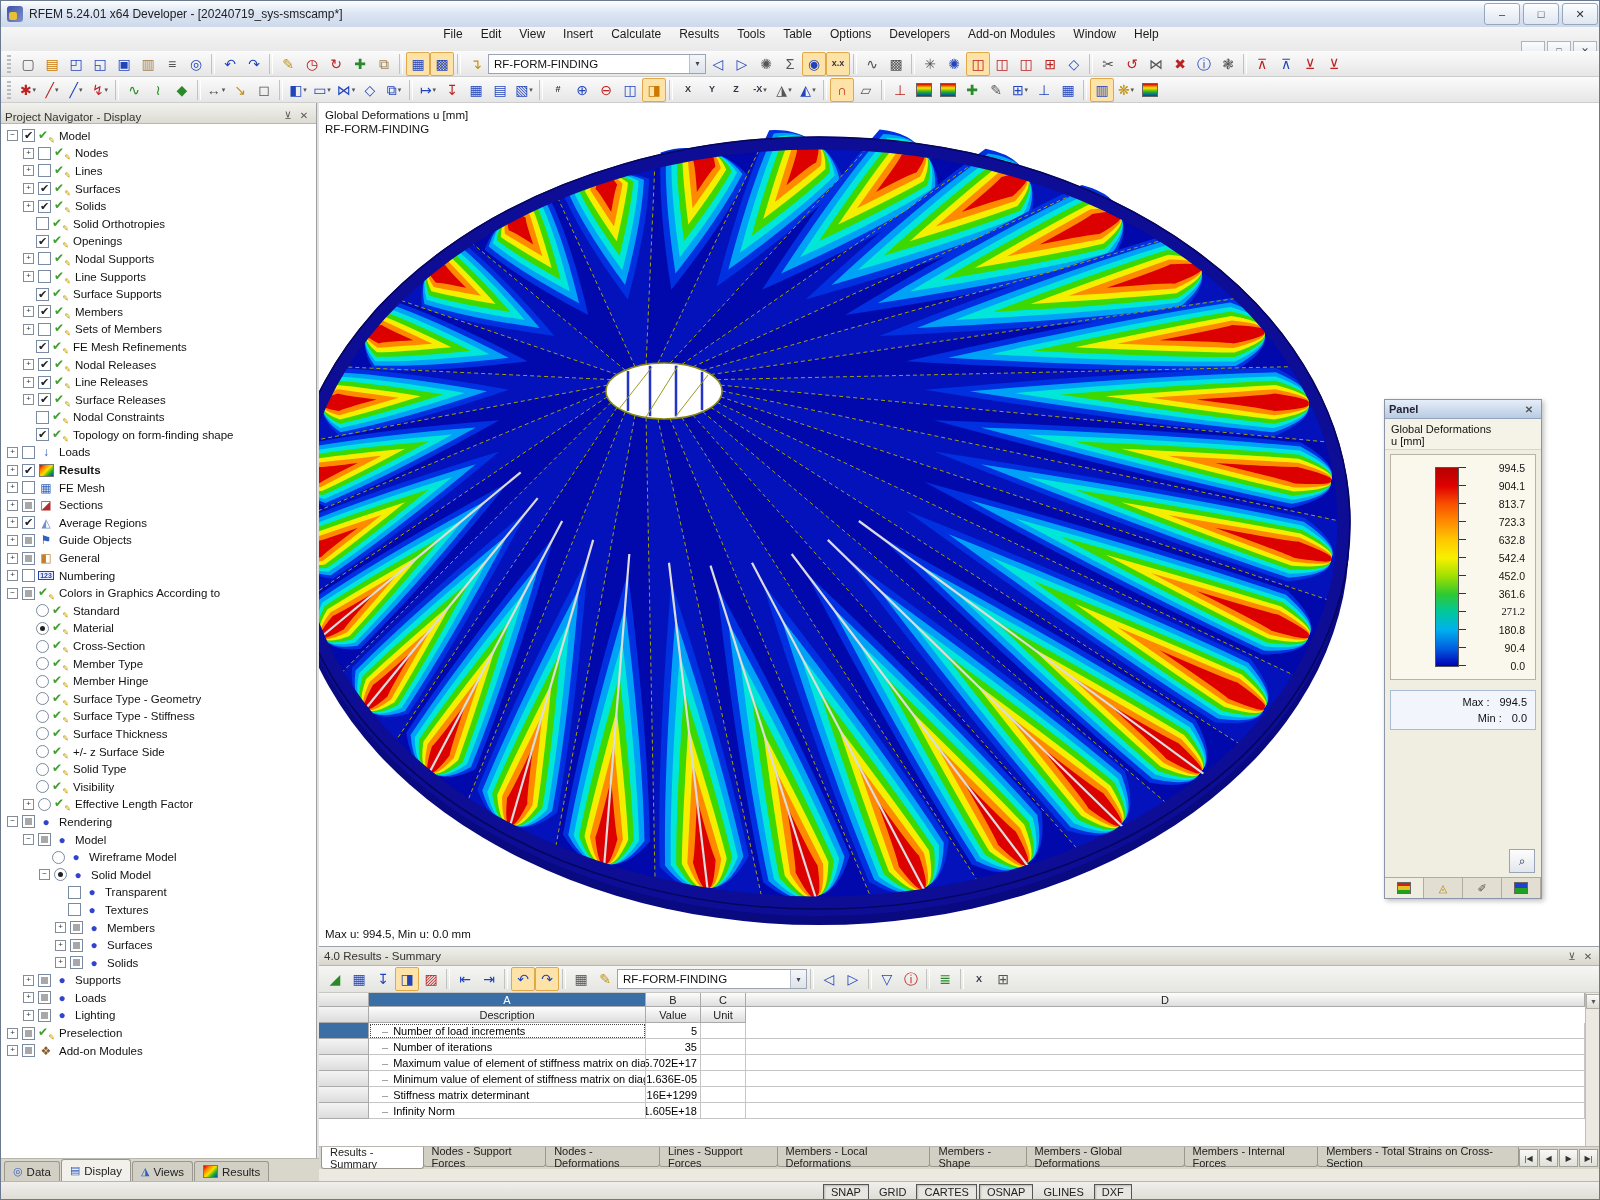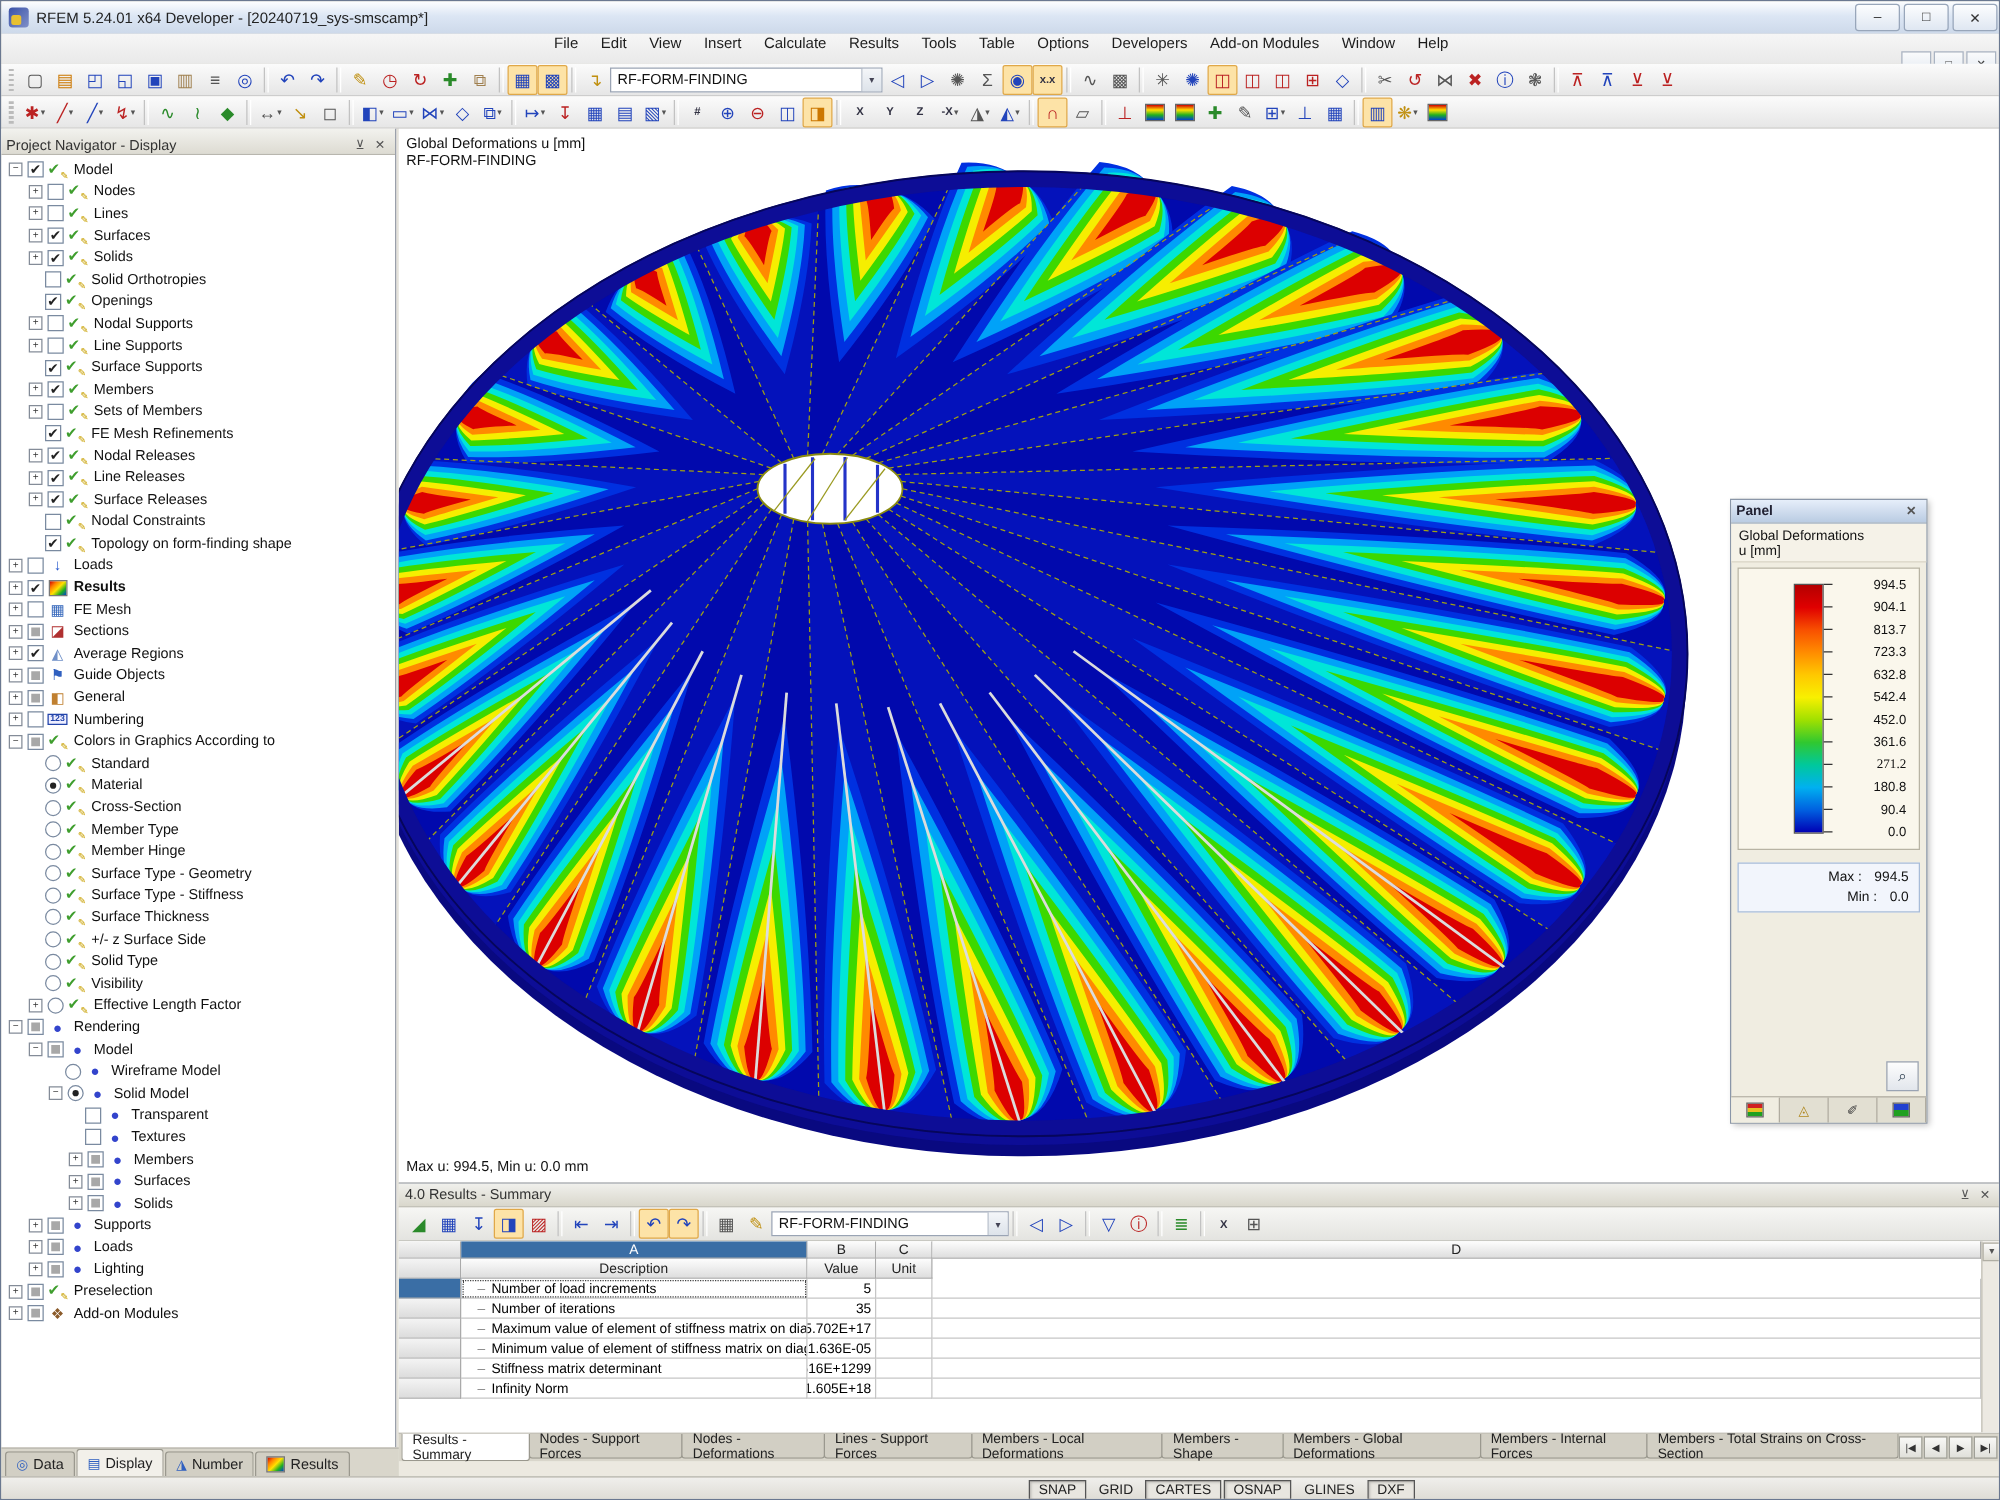--- a/index.html
+++ b/index.html
@@ -1488,21 +1488,21 @@
       <div class="ntab">
         <span class="nticon">◎</span>
         <span>Data</span>
       </div>
       <div class="ntab active">
         <span class="nticon">▤</span>
         <span>Display</span>
       </div>
       <div class="ntab">
         <span class="nticon">◮</span>
-        <span>Number</span>
+        <span>Views</span>
       </div>
       <div class="ntab">
         <span class="icon-rainbow"></span>
         <span>Results</span>
       </div>
     </div>
 
   <div id="statusbar">
     <div id="status-toggles">
         <span class="stog pressed">SNAP</span>

